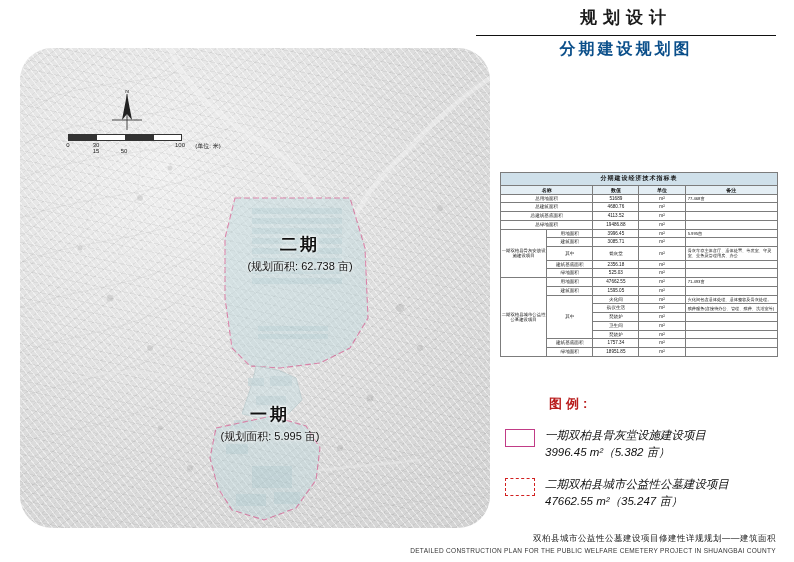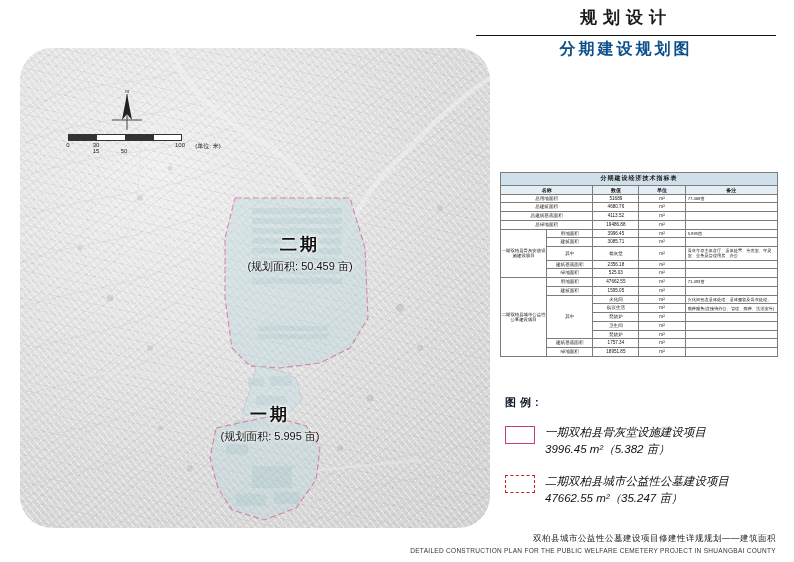--- a/index.html
+++ b/index.html
@@ -211,25 +211,26 @@
   }
 
   
   .legend {
     position: absolute;
     left: 505px;
     top: 395px;
     width: 275px;
   }
   .legend-title {
-    font-size: 11px;
+    font-size: 13px;
     font-weight: bold;
     letter-spacing: 4px;
-    color: #0f172a;
+    color: #b91c1c;
     margin-bottom: 14px;
+    margin-left: 44px;
   }
   .legend-row {
     display: flex;
     align-items: flex-start;
     margin-bottom: 14px;
   }
   .legend-swatch {
     width: 28px;
     height: 16px;
     margin-right: 10px;
@@ -382,21 +383,21 @@
         <span style="left:28px;top:7px">15</span>
         <span style="left:28px;top:1px">30</span>
         <span style="left:56px;top:7px">50</span>
         <span style="left:112px;top:1px">100</span>
         <span style="left:140px;top:1px">(单位: 米)</span>
       </div>
     </div>
 
     <div class="label-box" style="left:205px; top:185px; width:150px;">
       <div class="label-main">二期</div>
-      <div class="label-sub">(规划面积: 50.459 亩)</div>
+      <div class="label-sub">(规划面积: 62.738 亩)</div>
     </div>
     <div class="label-box" style="left:175px; top:355px; width:150px;">
       <div class="label-main">一期</div>
       <div class="label-sub">(规划面积: 5.995 亩)</div>
     </div>
   </div>
 
   <div class="table-wrap">
     <table class="idx">
       <tbody>

